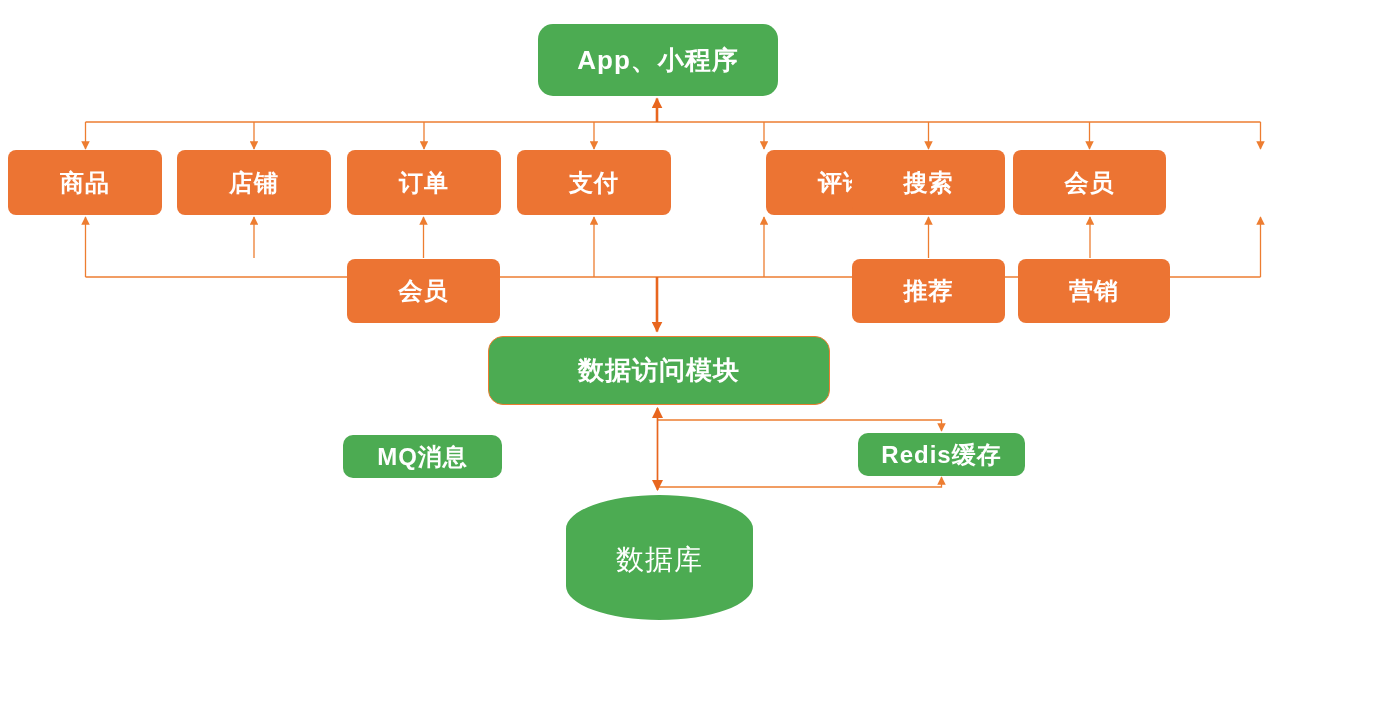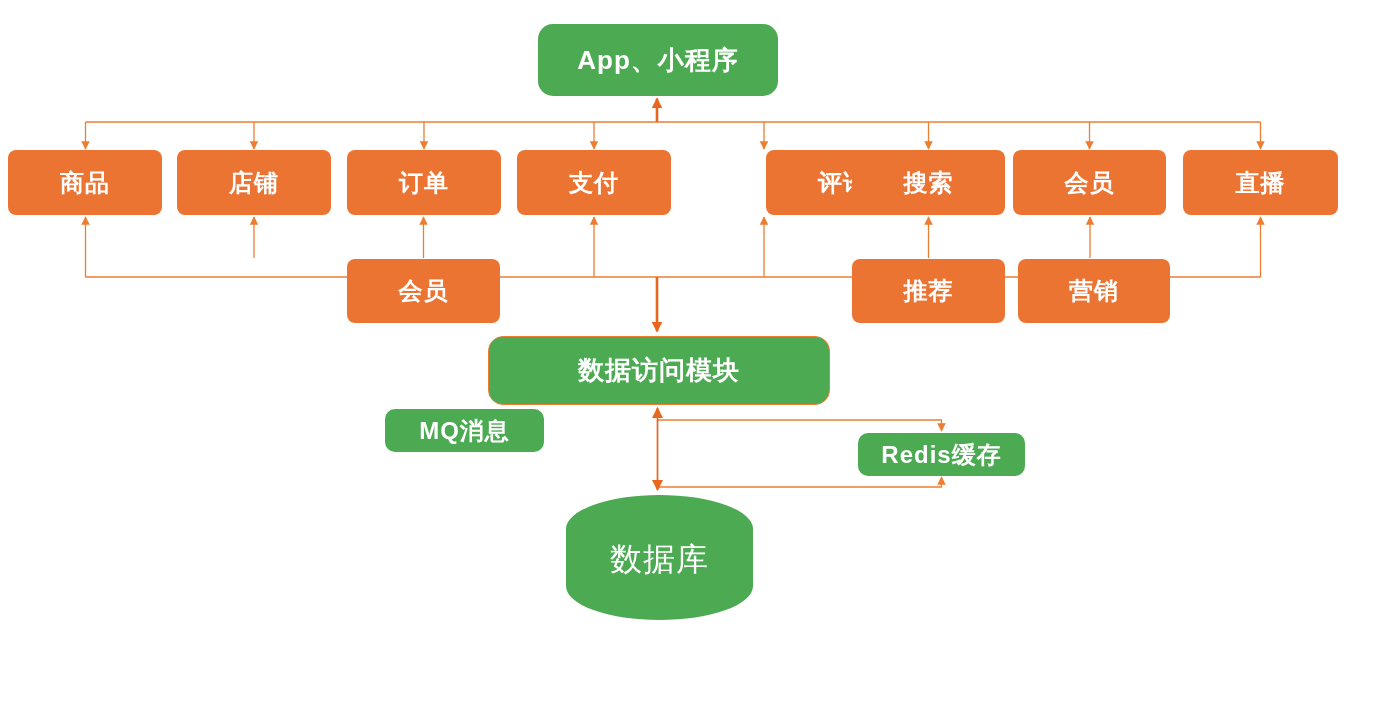--- a/index.html
+++ b/index.html
@@ -41,21 +41,21 @@
   .green-chip{
     background:var(--green);
     border-radius:10px;
     font-size:24px;
   }
   .bordered{border:1.5px solid var(--line);}
   .db-label{
     position:absolute;
     display:flex;align-items:center;justify-content:center;
     color:var(--text);
-    font-size:32px;
+    font-size:28px;
     font-weight:normal;
     z-index:1;
     letter-spacing:1px;
   }
 </style>
 </head>
 <body>
 
 <div id="canvas">
 
@@ -108,26 +108,25 @@
 
   <div class="node green-box" style="left:538px;top:24px;width:240px;height:72px;">App、小程序</div>
 
   <div class="node orange-box" style="left:8px;top:150px;width:154px;height:65px;">商品</div>
   <div class="node orange-box" style="left:177px;top:150px;width:154px;height:65px;">店铺</div>
   <div class="node orange-box" style="left:347px;top:150px;width:154px;height:65px;">订单</div>
   <div class="node orange-box" style="left:517px;top:150px;width:154px;height:65px;">支付</div>
   <div class="node orange-box" style="left:726px;top:150px;width:154px;height:65px;margin-left:40px;">评论</div>
   <div class="node orange-box" style="left:852px;top:150px;width:153px;height:65px;">搜索</div>
   <div class="node orange-box" style="left:1013px;top:150px;width:153px;height:65px;">会员</div>
-  <div class="node orange-box" style="left:1183px;top:150px;width:155px;height:65px;">直播</div>
 
   <div class="node orange-box" style="left:347px;top:259px;width:153px;height:64px;">会员</div>
   <div class="node orange-box" style="left:852px;top:259px;width:153px;height:64px;">推荐</div>
   <div class="node orange-box" style="left:1018px;top:259px;width:152px;height:64px;">营销</div>
 
   <div class="node green-box bordered" style="left:488px;top:336px;width:342px;height:69px;">数据访问模块</div>
 
-  <div class="node green-chip" style="left:343px;top:409px;width:159px;height:43px;margin-left:42px;">MQ消息</div>
+  <div class="node green-chip" style="left:343px;top:435px;width:159px;height:43px;">MQ消息</div>
   <div class="node green-chip" style="left:858px;top:433px;width:167px;height:43px;">Redis缓存</div>
 
   <div class="db-label" style="left:566px;top:500px;width:187px;height:120px;">数据库</div>
 
 </div>
 
 </body></html>

